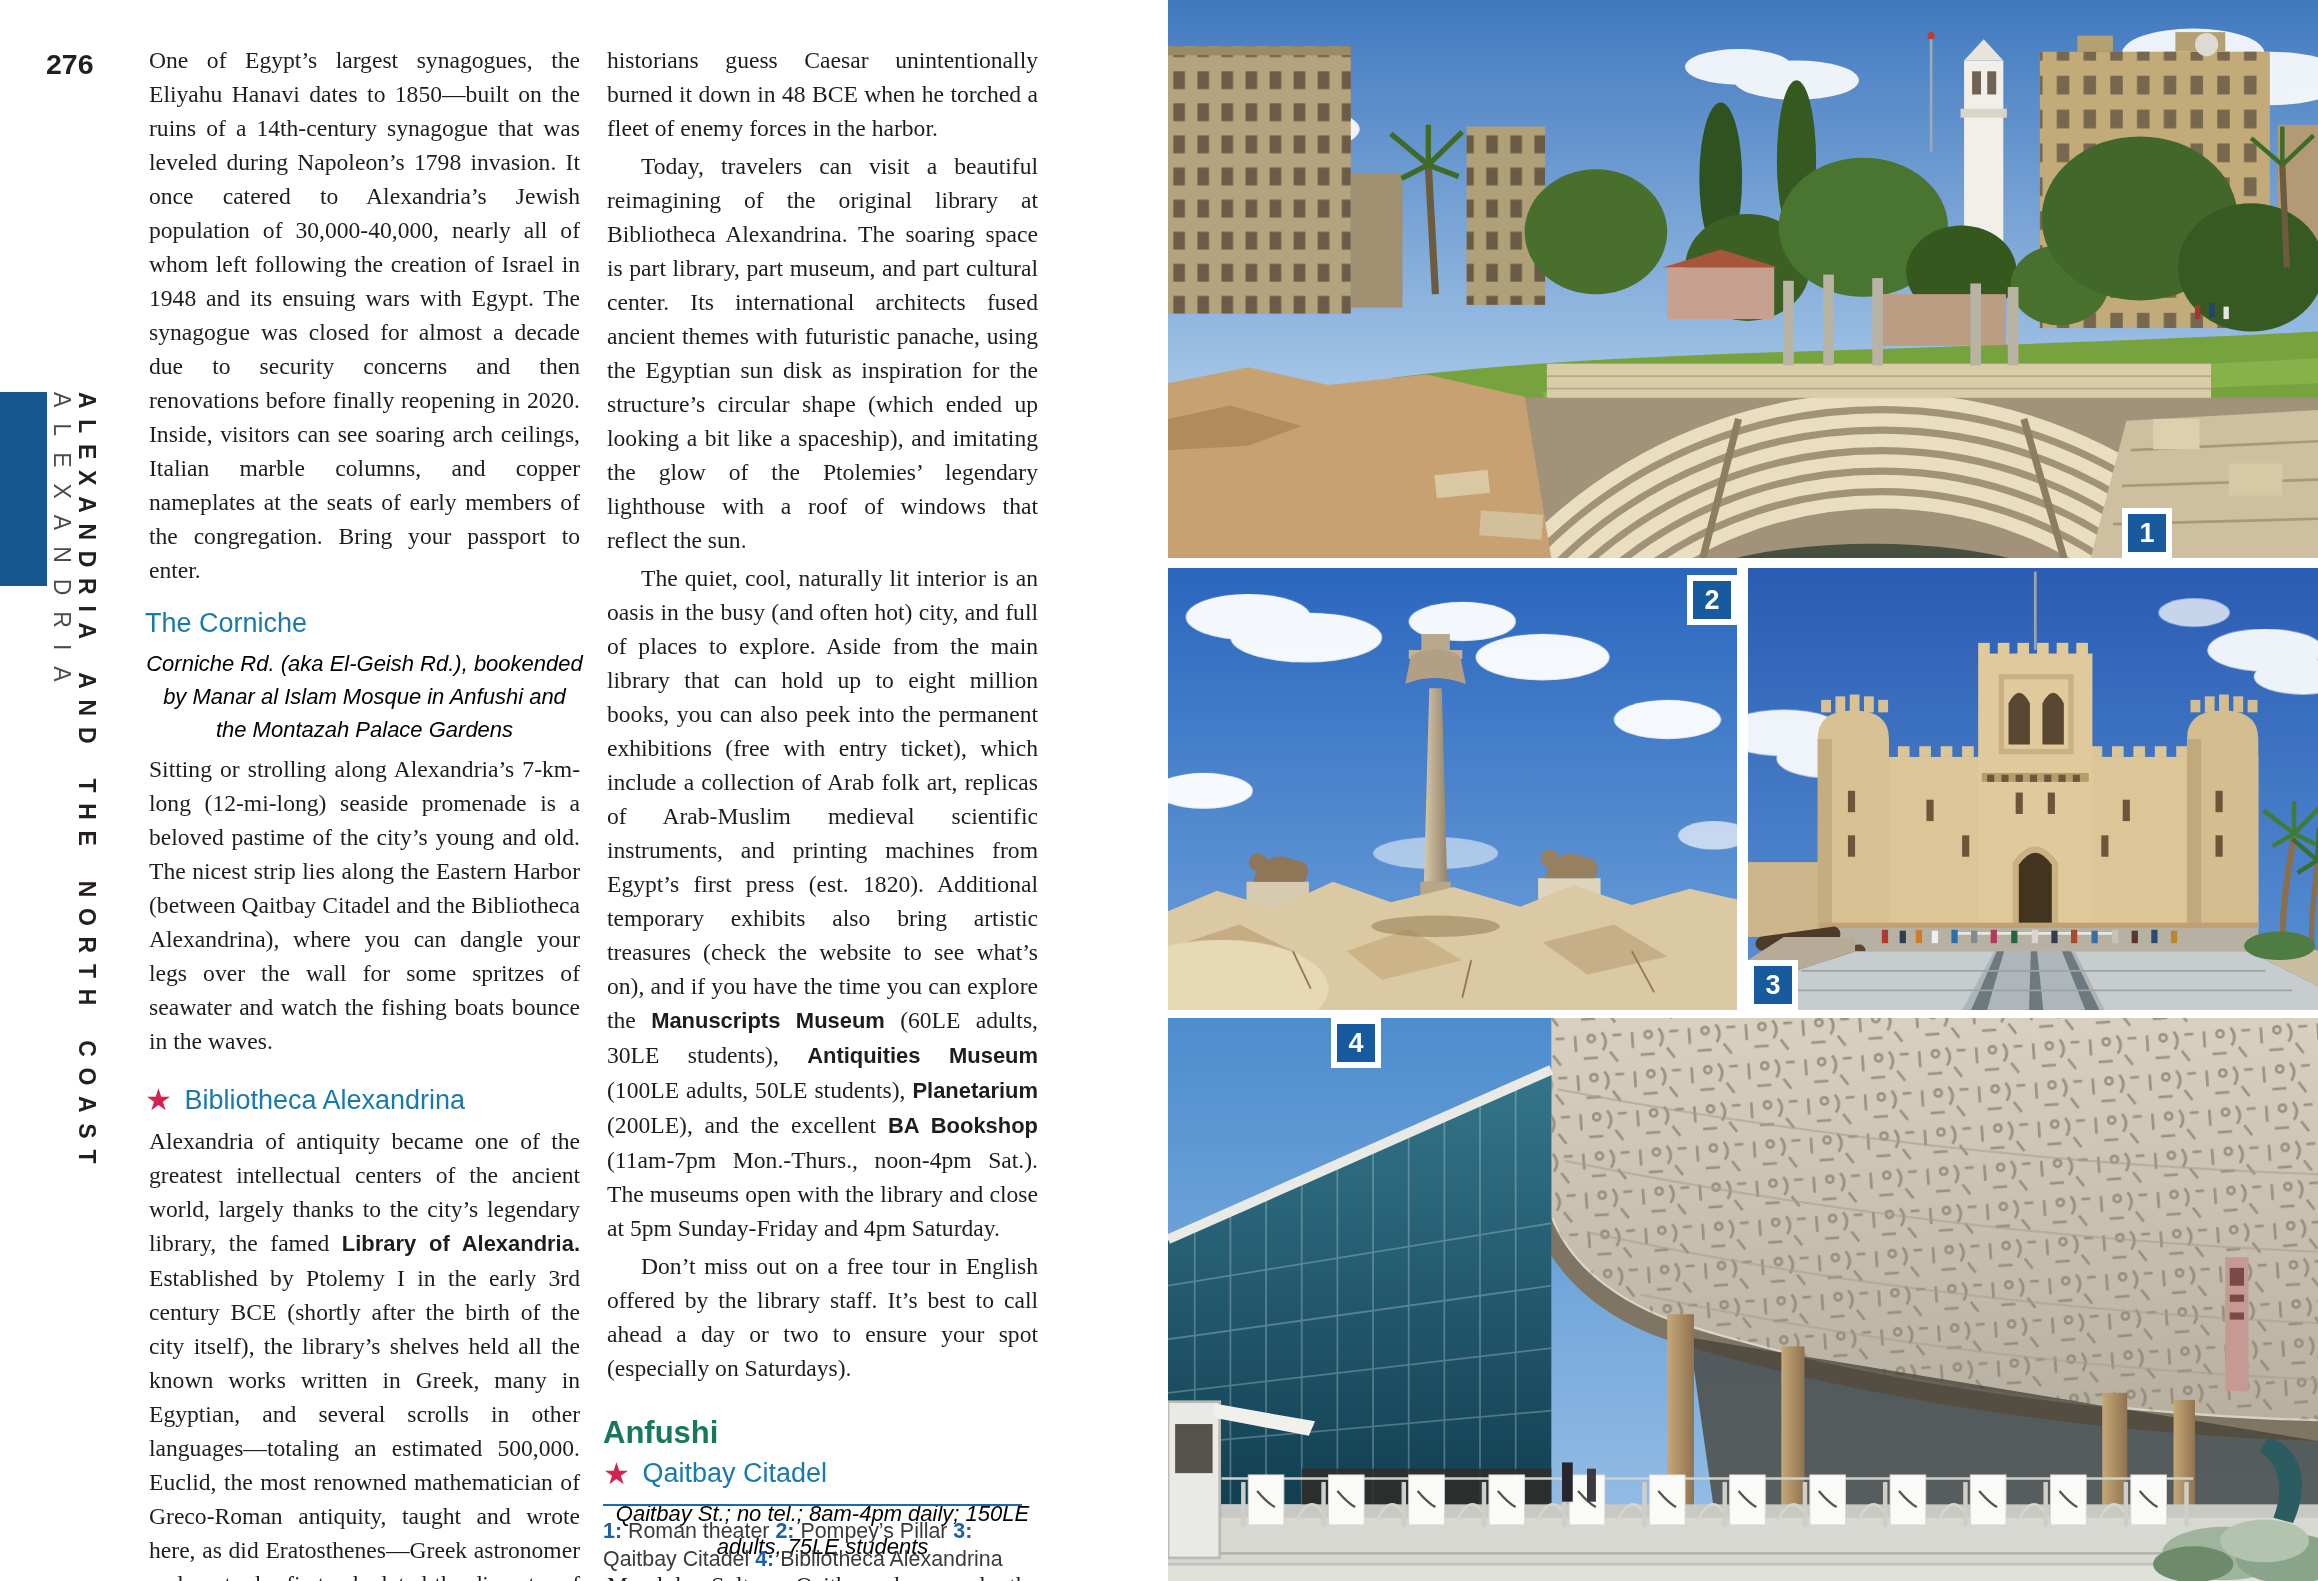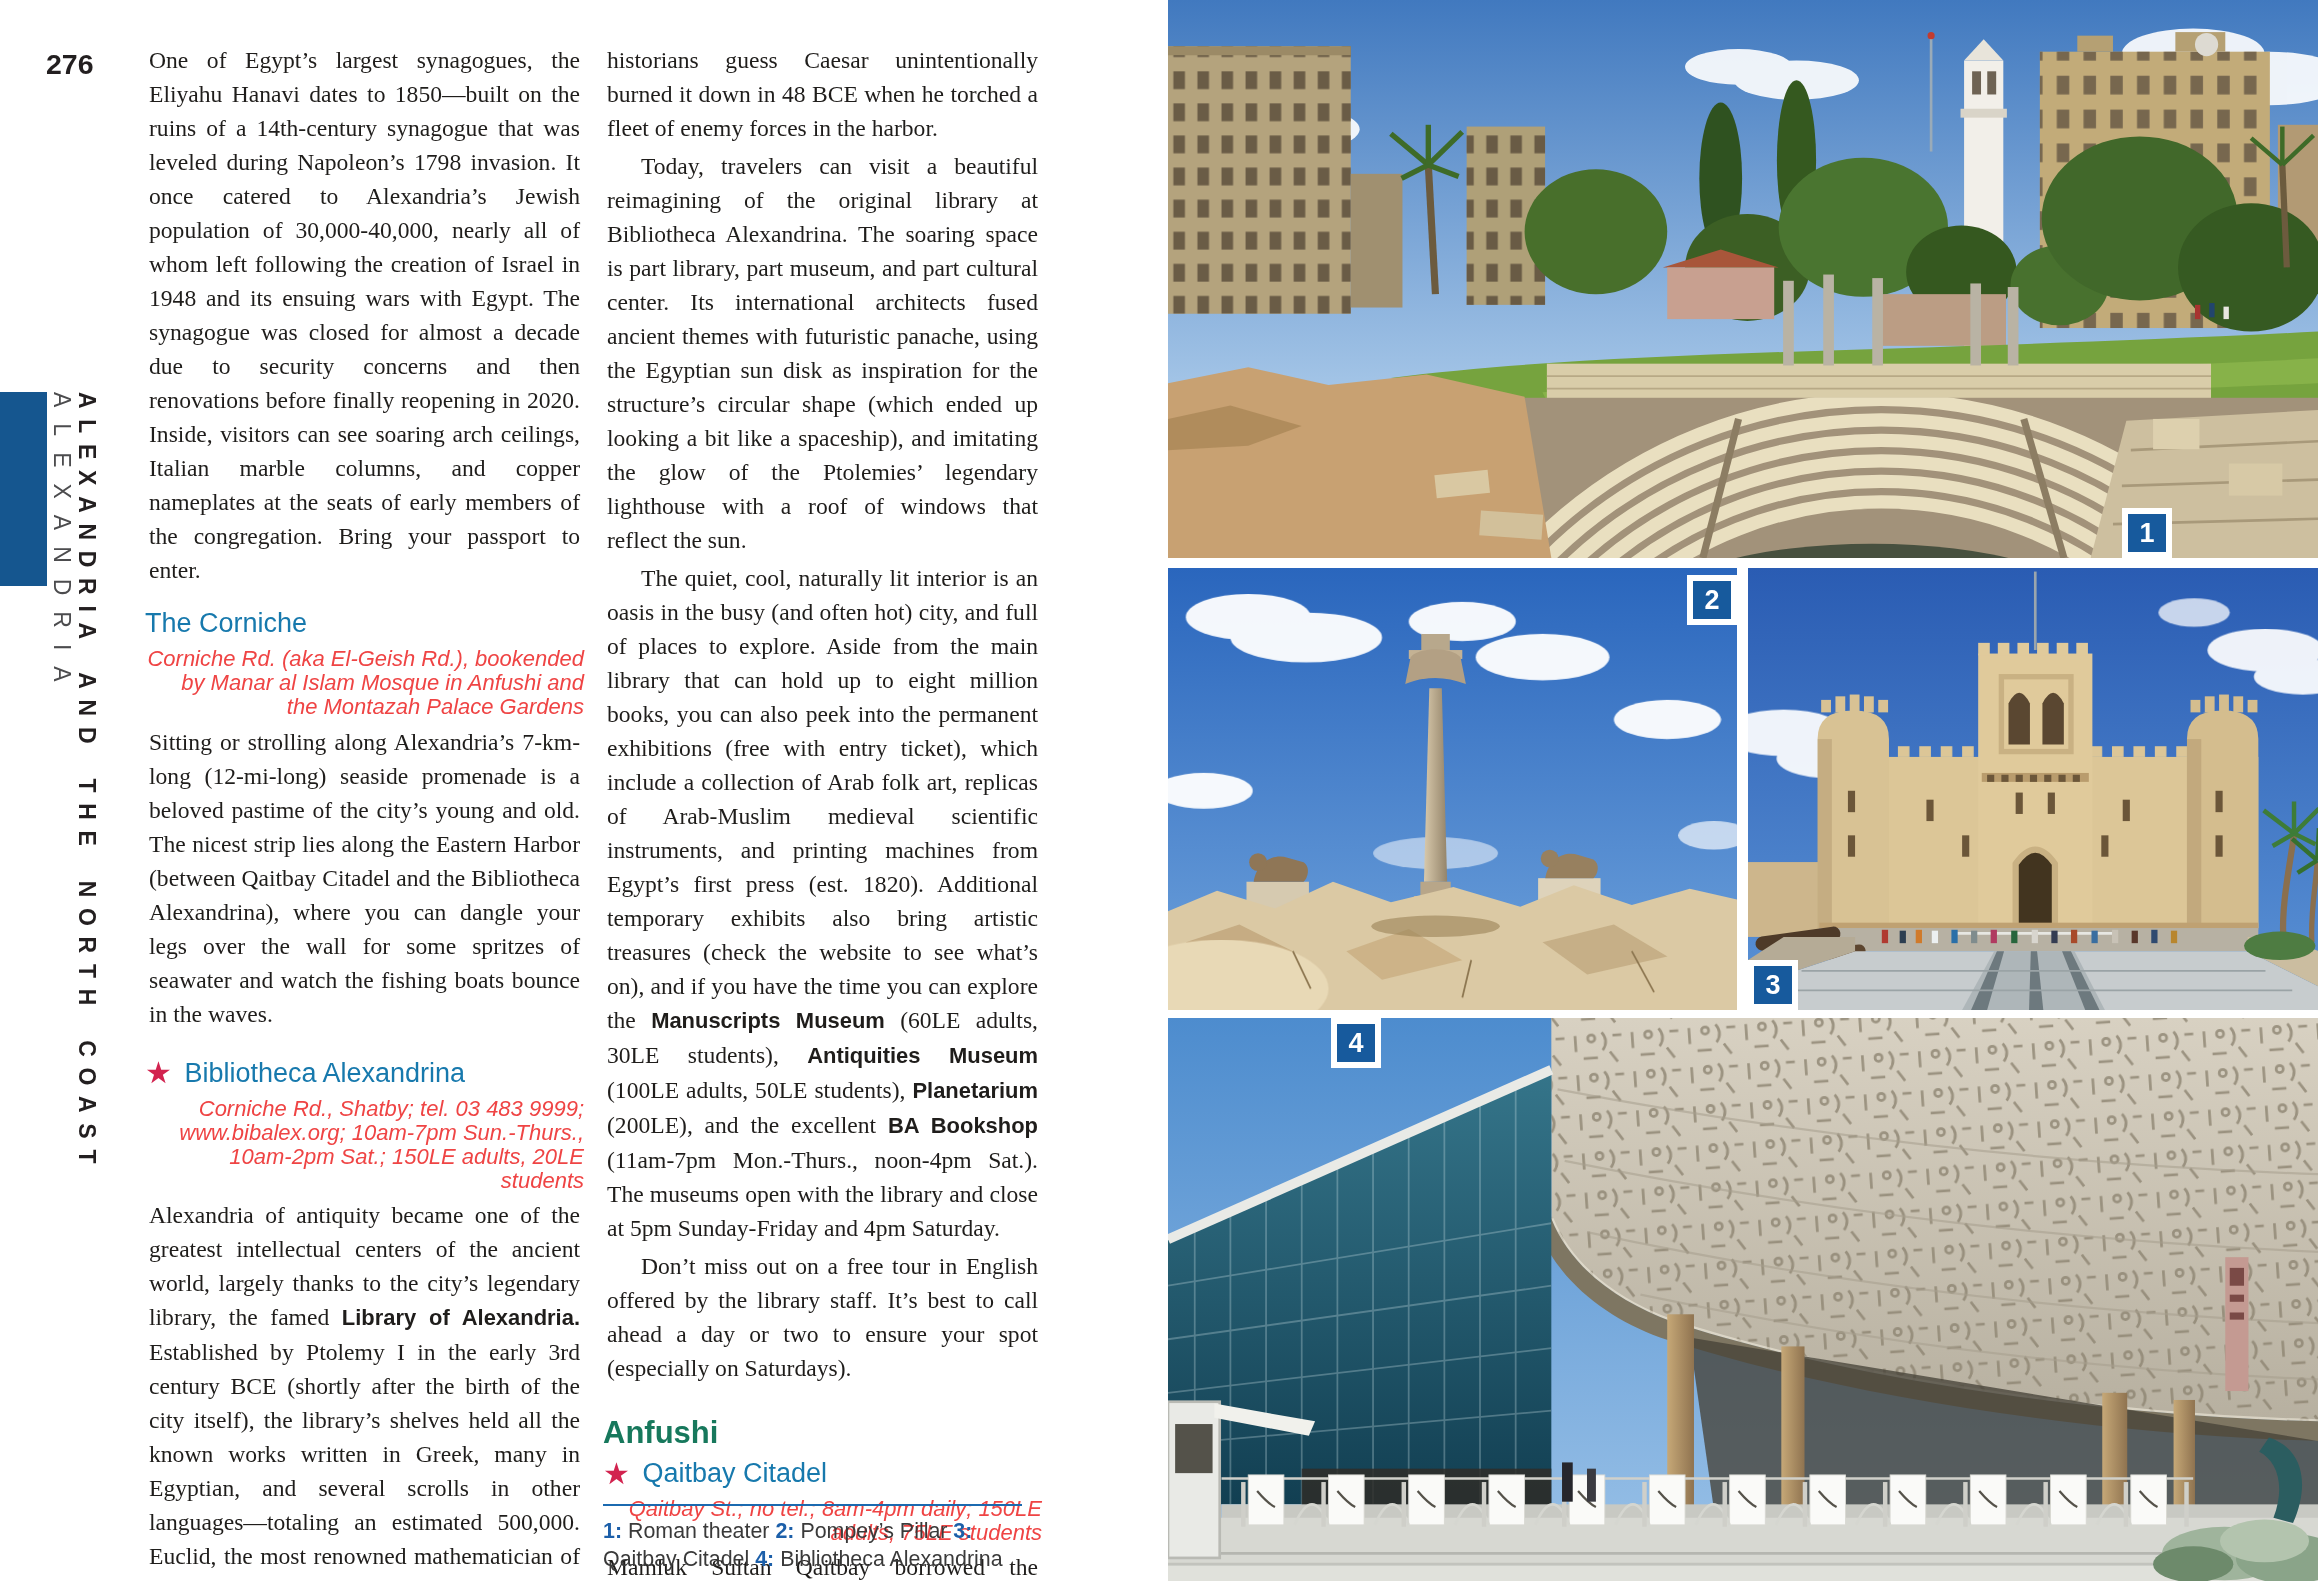--- a/index.html
+++ b/index.html
@@ -24,21 +24,21 @@
   .col p.indent{text-indent:34px;}
   .col b{font-family:"Liberation Sans",sans-serif;font-weight:700;font-size:0.93em;}
 
   h3.sect{font-family:"Liberation Sans",sans-serif;font-weight:400;font-size:27px;
           color:#1779ad;margin:21.4px 0 9px 0;line-height:30px;text-align:left;}
   h3.sect-star{display:flex;align-items:center;gap:12.5px;margin-top:27px;}
   h2.area{font-family:Liberation Sans, sans-serif;font-weight:700;font-size:31px;
           color:#17785c;margin:30px 0 1.8px 0;line-height:36px;text-align:left;}
   .star{color:#d2234f;font-size:30px;line-height:27px;font-family:"DejaVu Sans",sans-serif;}
   .details{font-family:"Liberation Sans",sans-serif;font-style:italic;font-size:22px;
-           line-height:24px;color:#ef4444;text-align:right;margin:0 0 5.4px 0;}
+           line-height:33px;color:#000000;text-align:center;margin:0 0 5.4px 0;}
 
   
   .caption{position:absolute;left:603px;top:1504px;width:419px;border-top:2.7px solid #1b6ab0;
            padding-top:10.7px;font-family:"Liberation Sans",sans-serif;font-size:21.4px;
            line-height:28.5px;color:#3a3a3a;}
   .caption b.cap-num{color:#1c5fa9;font-weight:700;font-family:"Liberation Sans",sans-serif;}
 
   
   .photo{position:absolute;overflow:hidden;background:#9db6c9;}
   .photo svg{display:block;width:100%;height:100%;}
@@ -70,21 +70,20 @@
 
   <div class="col col-1">
     <p>One of Egypt’s largest synagogues, the Eliyahu Hanavi dates to 1850—built on the ruins of a 14th-century synagogue that was leveled during Napoleon’s 1798 invasion. It once catered to Alexandria’s Jewish population of 30,000-40,000, nearly all of whom left following the creation of Israel in 1948 and its ensuing wars with Egypt. The synagogue was closed for almost a decade due to security concerns and then renovations before finally reopening in 2020. Inside, visitors can see soaring arch ceilings, Italian marble columns, and copper nameplates at the seats of early members of the congregation. Bring your passport to enter.</p>
     <h3 class="sect">The Corniche</h3>
     <div class="details">Corniche Rd. (aka El-Geish Rd.), bookended by Manar al Islam Mosque in Anfushi and the Montazah Palace Gardens</div>
     <p>Sitting or strolling along Alexandria’s 7-km-long (12-mi-long) seaside promenade is a beloved pastime of the city’s young and old. The nicest strip lies along the Eastern Harbor (between Qaitbay Citadel and the Bibliotheca Alexandrina), where you can dangle your legs over the wall for some spritzes of seawater and watch the fishing boats bounce in the waves.</p>
     <h3 class="sect sect-star">
       <span class="star">★</span>
       <span>Bibliotheca Alexandrina</span>
     </h3>
-    <div class="details">Corniche Rd., Shatby; tel. 03 483 9999; www.bibalex.org; 10am-7pm Sun.-Thurs., 10am-2pm Sat.; 150LE adults, 20LE students</div>
     <p><span>Alexandria of antiquity became one of the greatest intellectual centers of the ancient world, largely thanks to the city’s legendary library, the famed </span><b>Library of Alexandria.</b><span> Established by Ptolemy I in the early 3rd century BCE (shortly after the birth of the city itself), the library’s shelves held all the known works written in Greek, many in Egyptian, and several scrolls in other languages—totaling an estimated 500,000. Euclid, the most renowned mathematician of Greco-Roman antiquity, taught and wrote here, as did Eratosthenes—Greek astronomer and poet who first calculated the diameter of the earth to near perfect precision. The fate of the library remains an ongoing debate, but most</span></p>
   </div>
 
   <div class="col col-2">
     <p>historians guess Caesar unintentionally burned it down in 48 BCE when he torched a fleet of enemy forces in the harbor.</p>
     <p class="indent">Today, travelers can visit a beautiful reimagining of the original library at Bibliotheca Alexandrina. The soaring space is part library, part museum, and part cultural center. Its international architects fused ancient themes with futuristic panache, using the Egyptian sun disk as inspiration for the structure’s circular shape (which ended up looking a bit like a spaceship), and imitating the glow of the Ptolemies’ legendary lighthouse with a roof of windows that reflect the sun.</p>
     <p class="indent"><span>The quiet, cool, naturally lit interior is an oasis in the busy (and often hot) city, and full of places to explore. Aside from the main library that can hold up to eight million books, you can also peek into the permanent exhibitions (free with entry ticket), which include a collection of Arab folk art, replicas of Arab-Muslim medieval scientific instruments, and printing machines from Egypt’s first press (est. 1820). Additional temporary exhibits also bring artistic treasures (check the website to see what’s on), and if you have the time you can explore the </span><b>Manuscripts Museum</b><span> (60LE adults, 30LE students), </span><b>Antiquities Museum</b><span> (100LE adults, 50LE students), </span><b>Planetarium</b><span> (200LE), and the excellent </span><b>BA Bookshop</b><span> (11am-7pm Mon.-Thurs., noon-4pm Sat.). The museums open with the library and close at 5pm Sunday-Friday and 4pm Saturday.</span></p>
     <p class="indent">Don’t miss out on a free tour in English offered by the library staff. It’s best to call ahead a day or two to ensure your spot (especially on Saturdays).</p>
     <h2 class="area">Anfushi</h2>
     <h3 class="sect sect-star" style="margin-top:7.1px">

